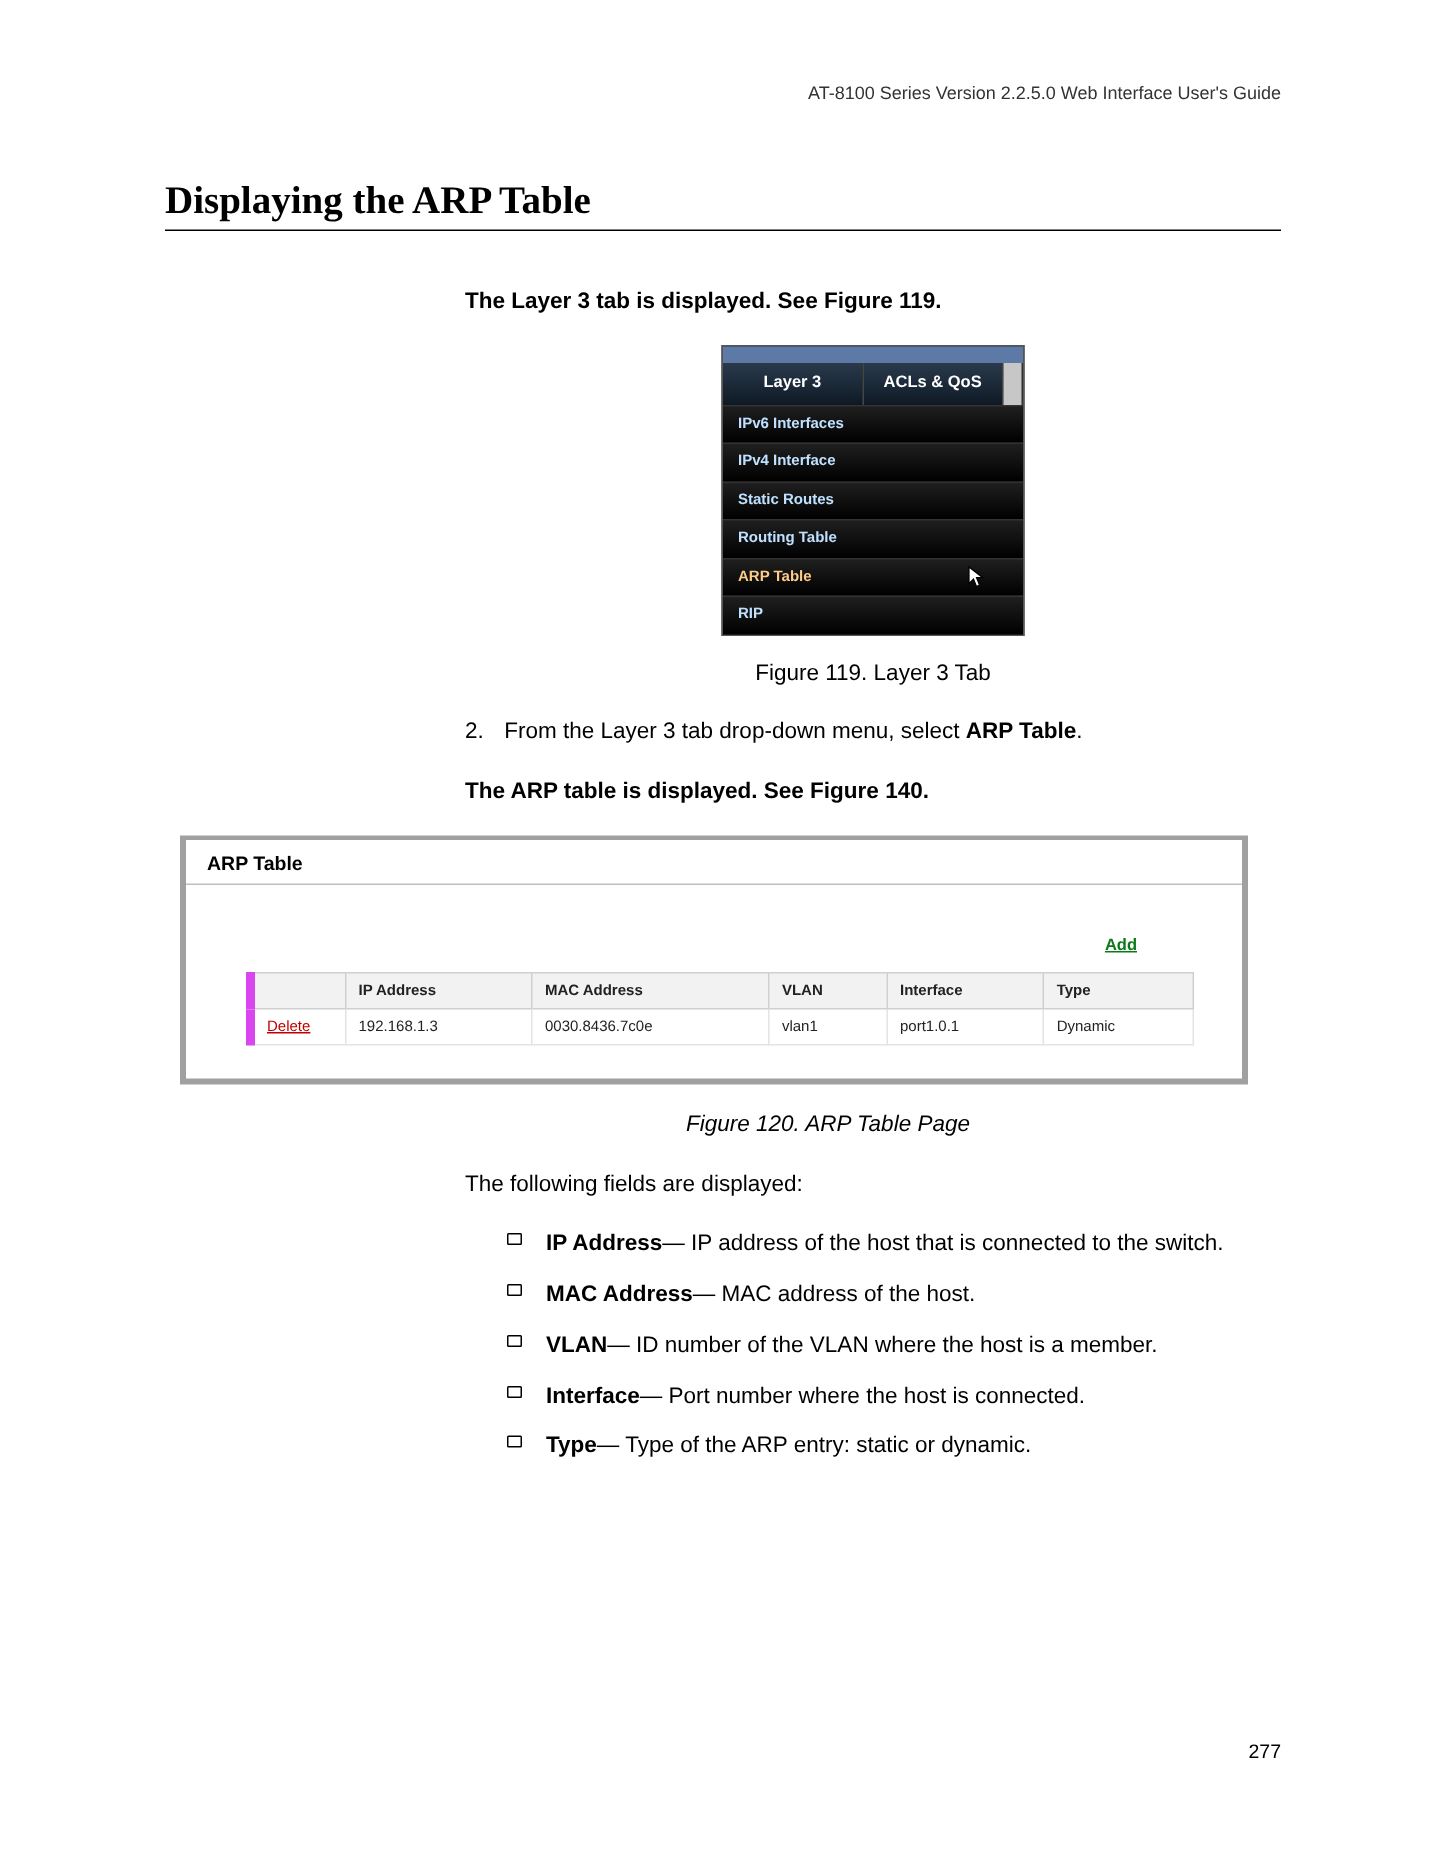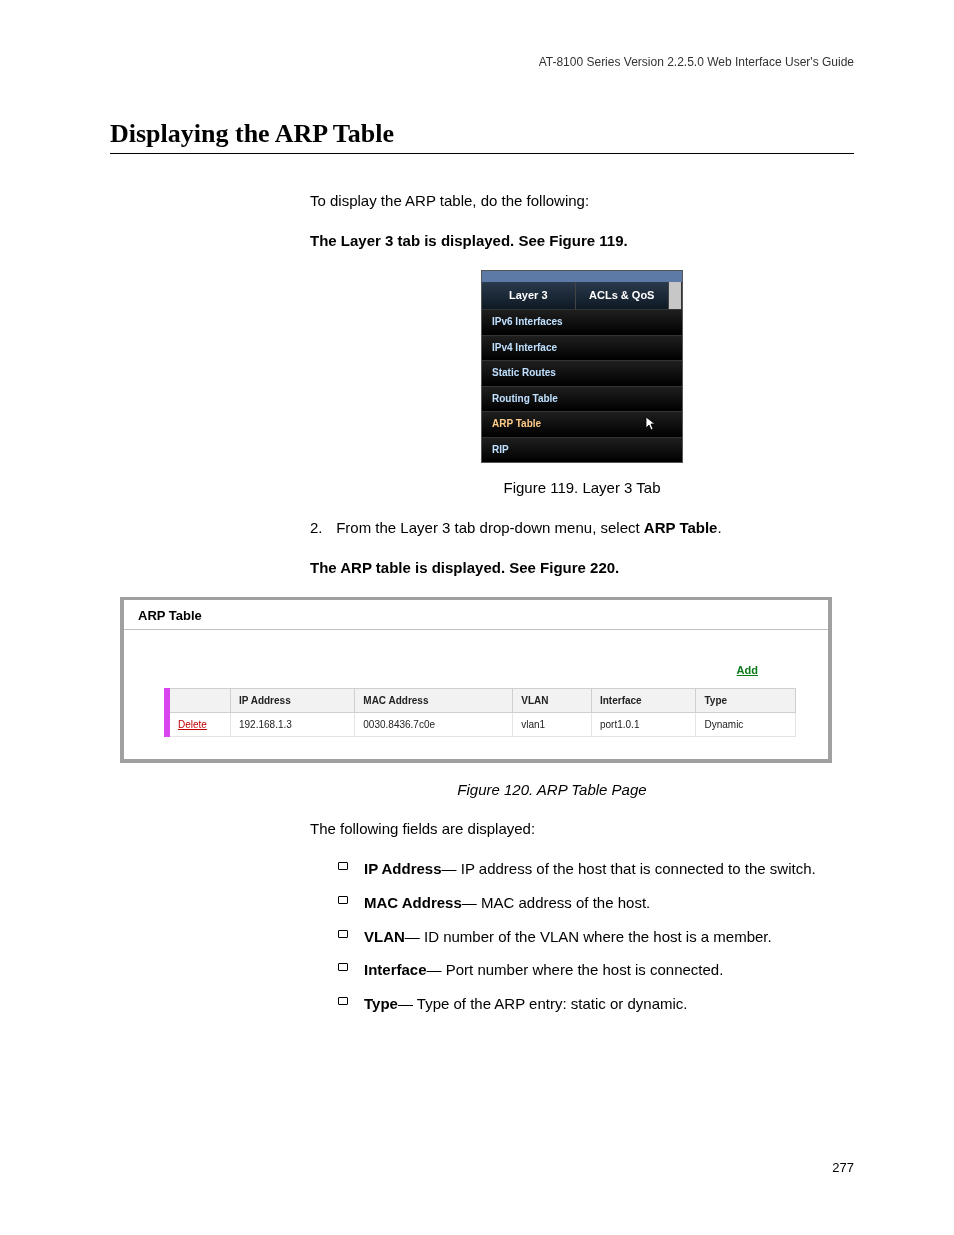--- a/index.html
+++ b/index.html
@@ -175,21 +175,20 @@
 <body>
 
 <div class="page">
 
   <div class="running-head">AT-8100 Series Version 2.2.5.0 Web Interface User's Guide</div>
 
   <div class="section-title">Displaying the ARP Table</div>
 
   <div class="body-col">
 
-    <p>To display the ARP table, do the following:</p>
 
     <p class="step-followup">The Layer 3 tab is displayed. See Figure 119.</p>
 
     <div class="fig119">
       <div class="topbar"></div>
       <div class="tabs">
         <div class="tab">Layer 3</div>
         <div class="tab">ACLs &amp; QoS</div>
         <div class="tab"></div>
       </div>
@@ -208,21 +207,21 @@
       <div class="menu-item">RIP</div>
     </div>
     <p class="fig-caption">Figure 119. Layer 3 Tab</p>
 
     <div class="step">
       <span class="step-num">2.</span>
       <span class="step-body">
         <span>From the Layer 3 tab drop-down menu, select </span><span class="bold">ARP Table</span><span>.</span>
       </span>
     </div>
-    <p class="step-followup">The ARP table is displayed. See Figure 220.</p>
+    <p class="step-followup">The ARP table is displayed. See Figure 140.</p>
   </div>
 
   <div class="fig120-wrap">
     <div class="fig120">
       <div class="panel-title">ARP Table</div>
       <div class="add-row">
         <span class="add-link">Add</span>
       </div>
       <table>
         <thead>

